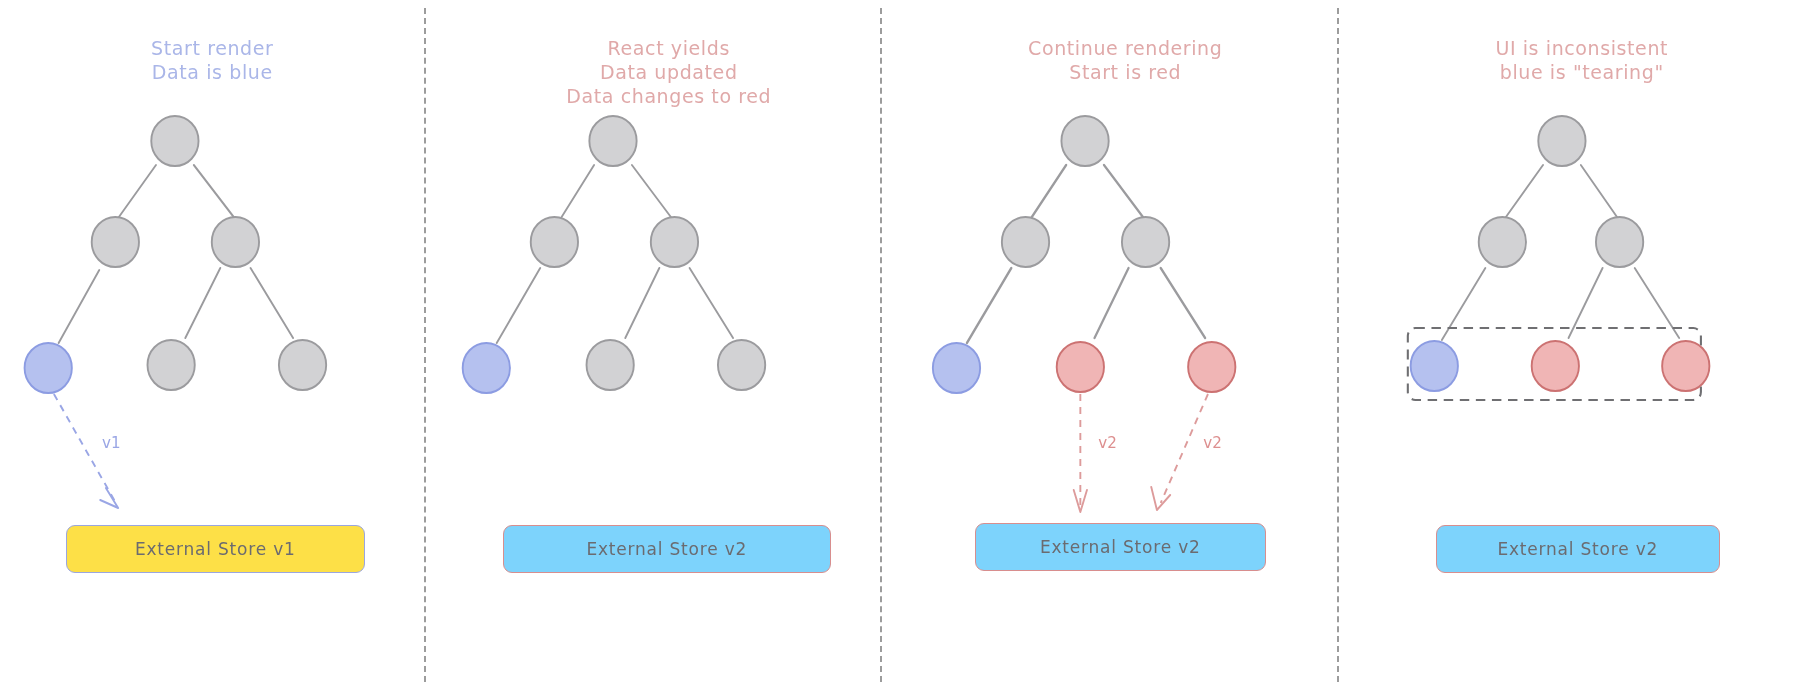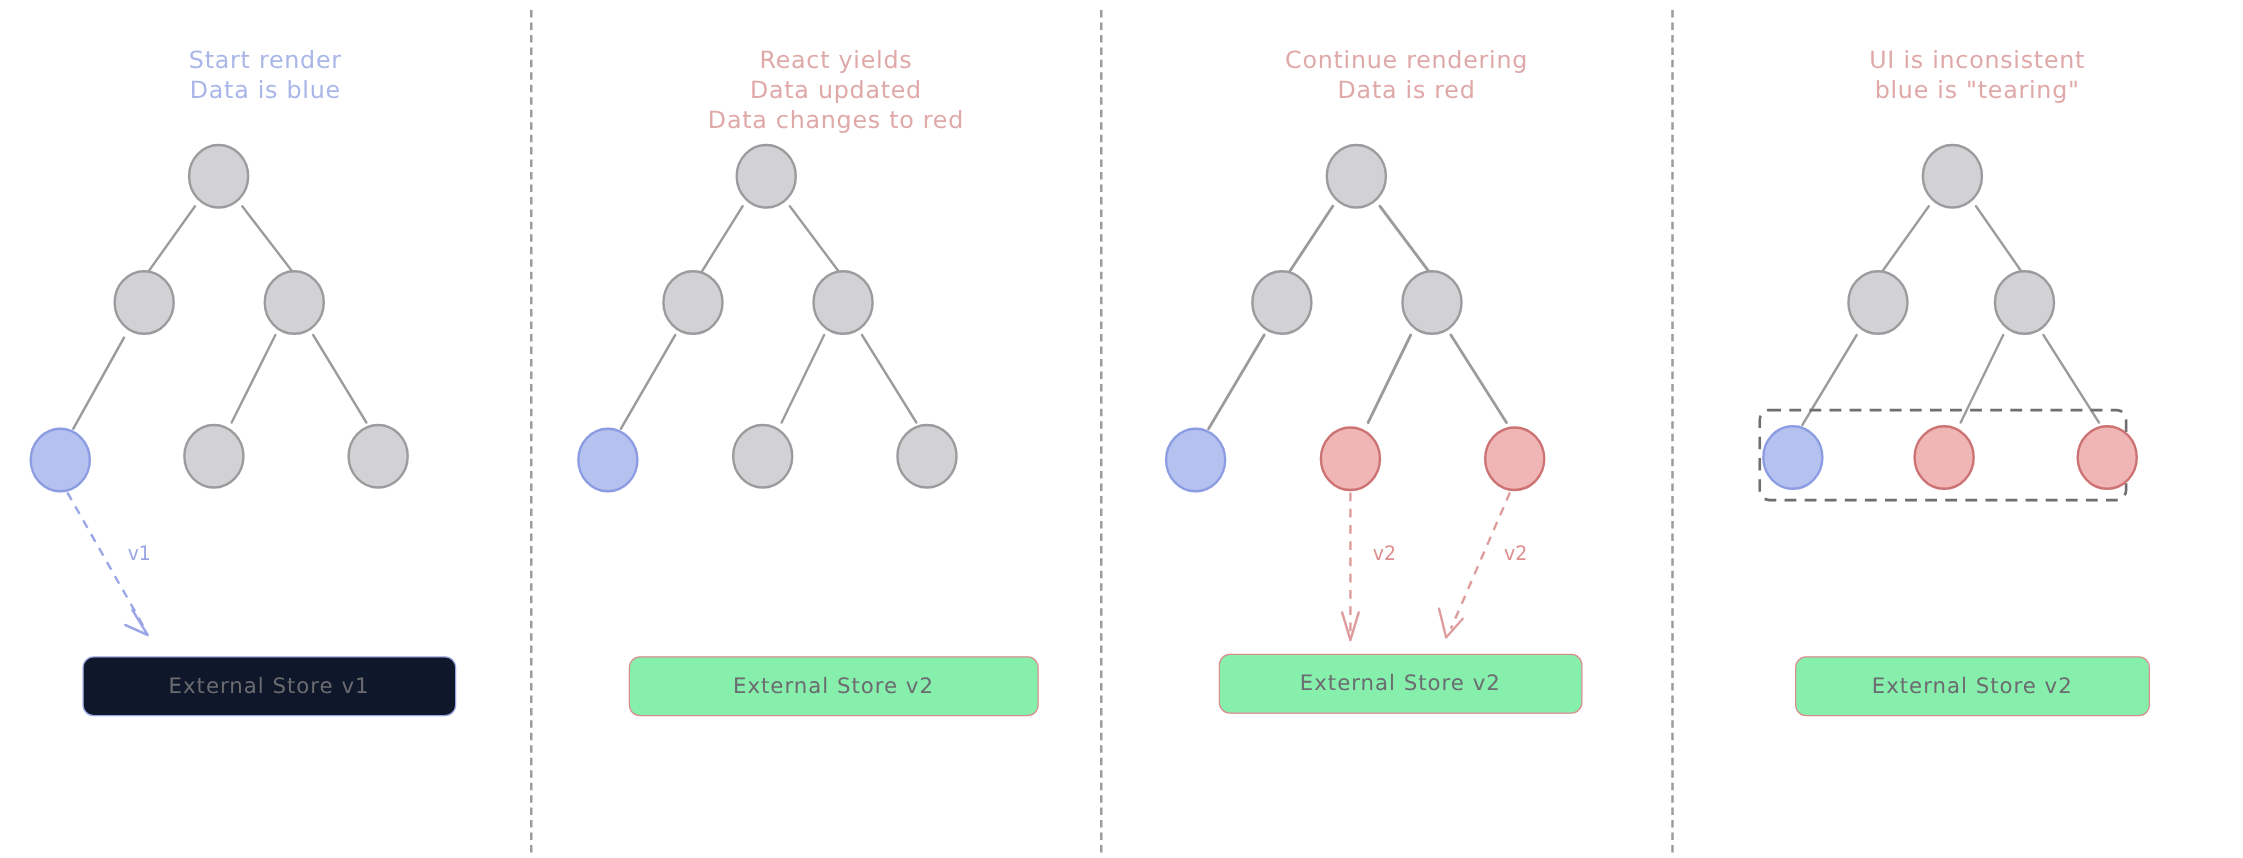--- a/index.html
+++ b/index.html
@@ -67,26 +67,26 @@
     display: flex;
     align-items: center;
     justify-content: center;
     font-family: "DejaVu Sans", sans-serif;
     font-size: 17px;
     letter-spacing: 0.8px;
     color: #6b6b70;
     box-sizing: border-box;
   }
   .store-blue {
-    background: #0f172a;
+    background: #fde047;
     border: 1.6px solid #9aa6e0;
     text-align: center;
   }
   .store-red {
-    background: #86efac;
+    background: #7dd3fc;
     border: 1.6px solid #d88e8e;
   }
 </style>
 </head>
 <body>
 
 <div class="canvas">
   <div class="panels">
 
     <div class="panel">
@@ -147,21 +147,21 @@
 
       <div class="store-box store-red" style="left:46px; right:50px; top:525px;">
         <span>External Store v2</span>
       </div>
 
       <div class="divider" style="right:-1px;"></div>
     </div>
 
     <div class="panel">
       <div class="panel-title title-red">Continue rendering
-Data is red</div>
+Start is red</div>
 
       <svg class="tree-svg" viewBox="0 0 449 686" preserveAspectRatio="none">
         <g stroke="#9b9b9e" stroke-width="2.4" fill="none" stroke-linecap="round">
           <line x1="162" y1="165" x2="125" y2="218"></line>
           <line x1="202" y1="165" x2="244" y2="218"></line>
           <line x1="104" y1="268" x2="57" y2="343"></line>
           <line x1="228" y1="268" x2="192" y2="338"></line>
           <line x1="262" y1="268" x2="309" y2="338"></line>
         </g>
         <circle cx="182" cy="141" r="25" fill="#d2d2d4" stroke="#9b9b9e" stroke-width="2"></circle>

